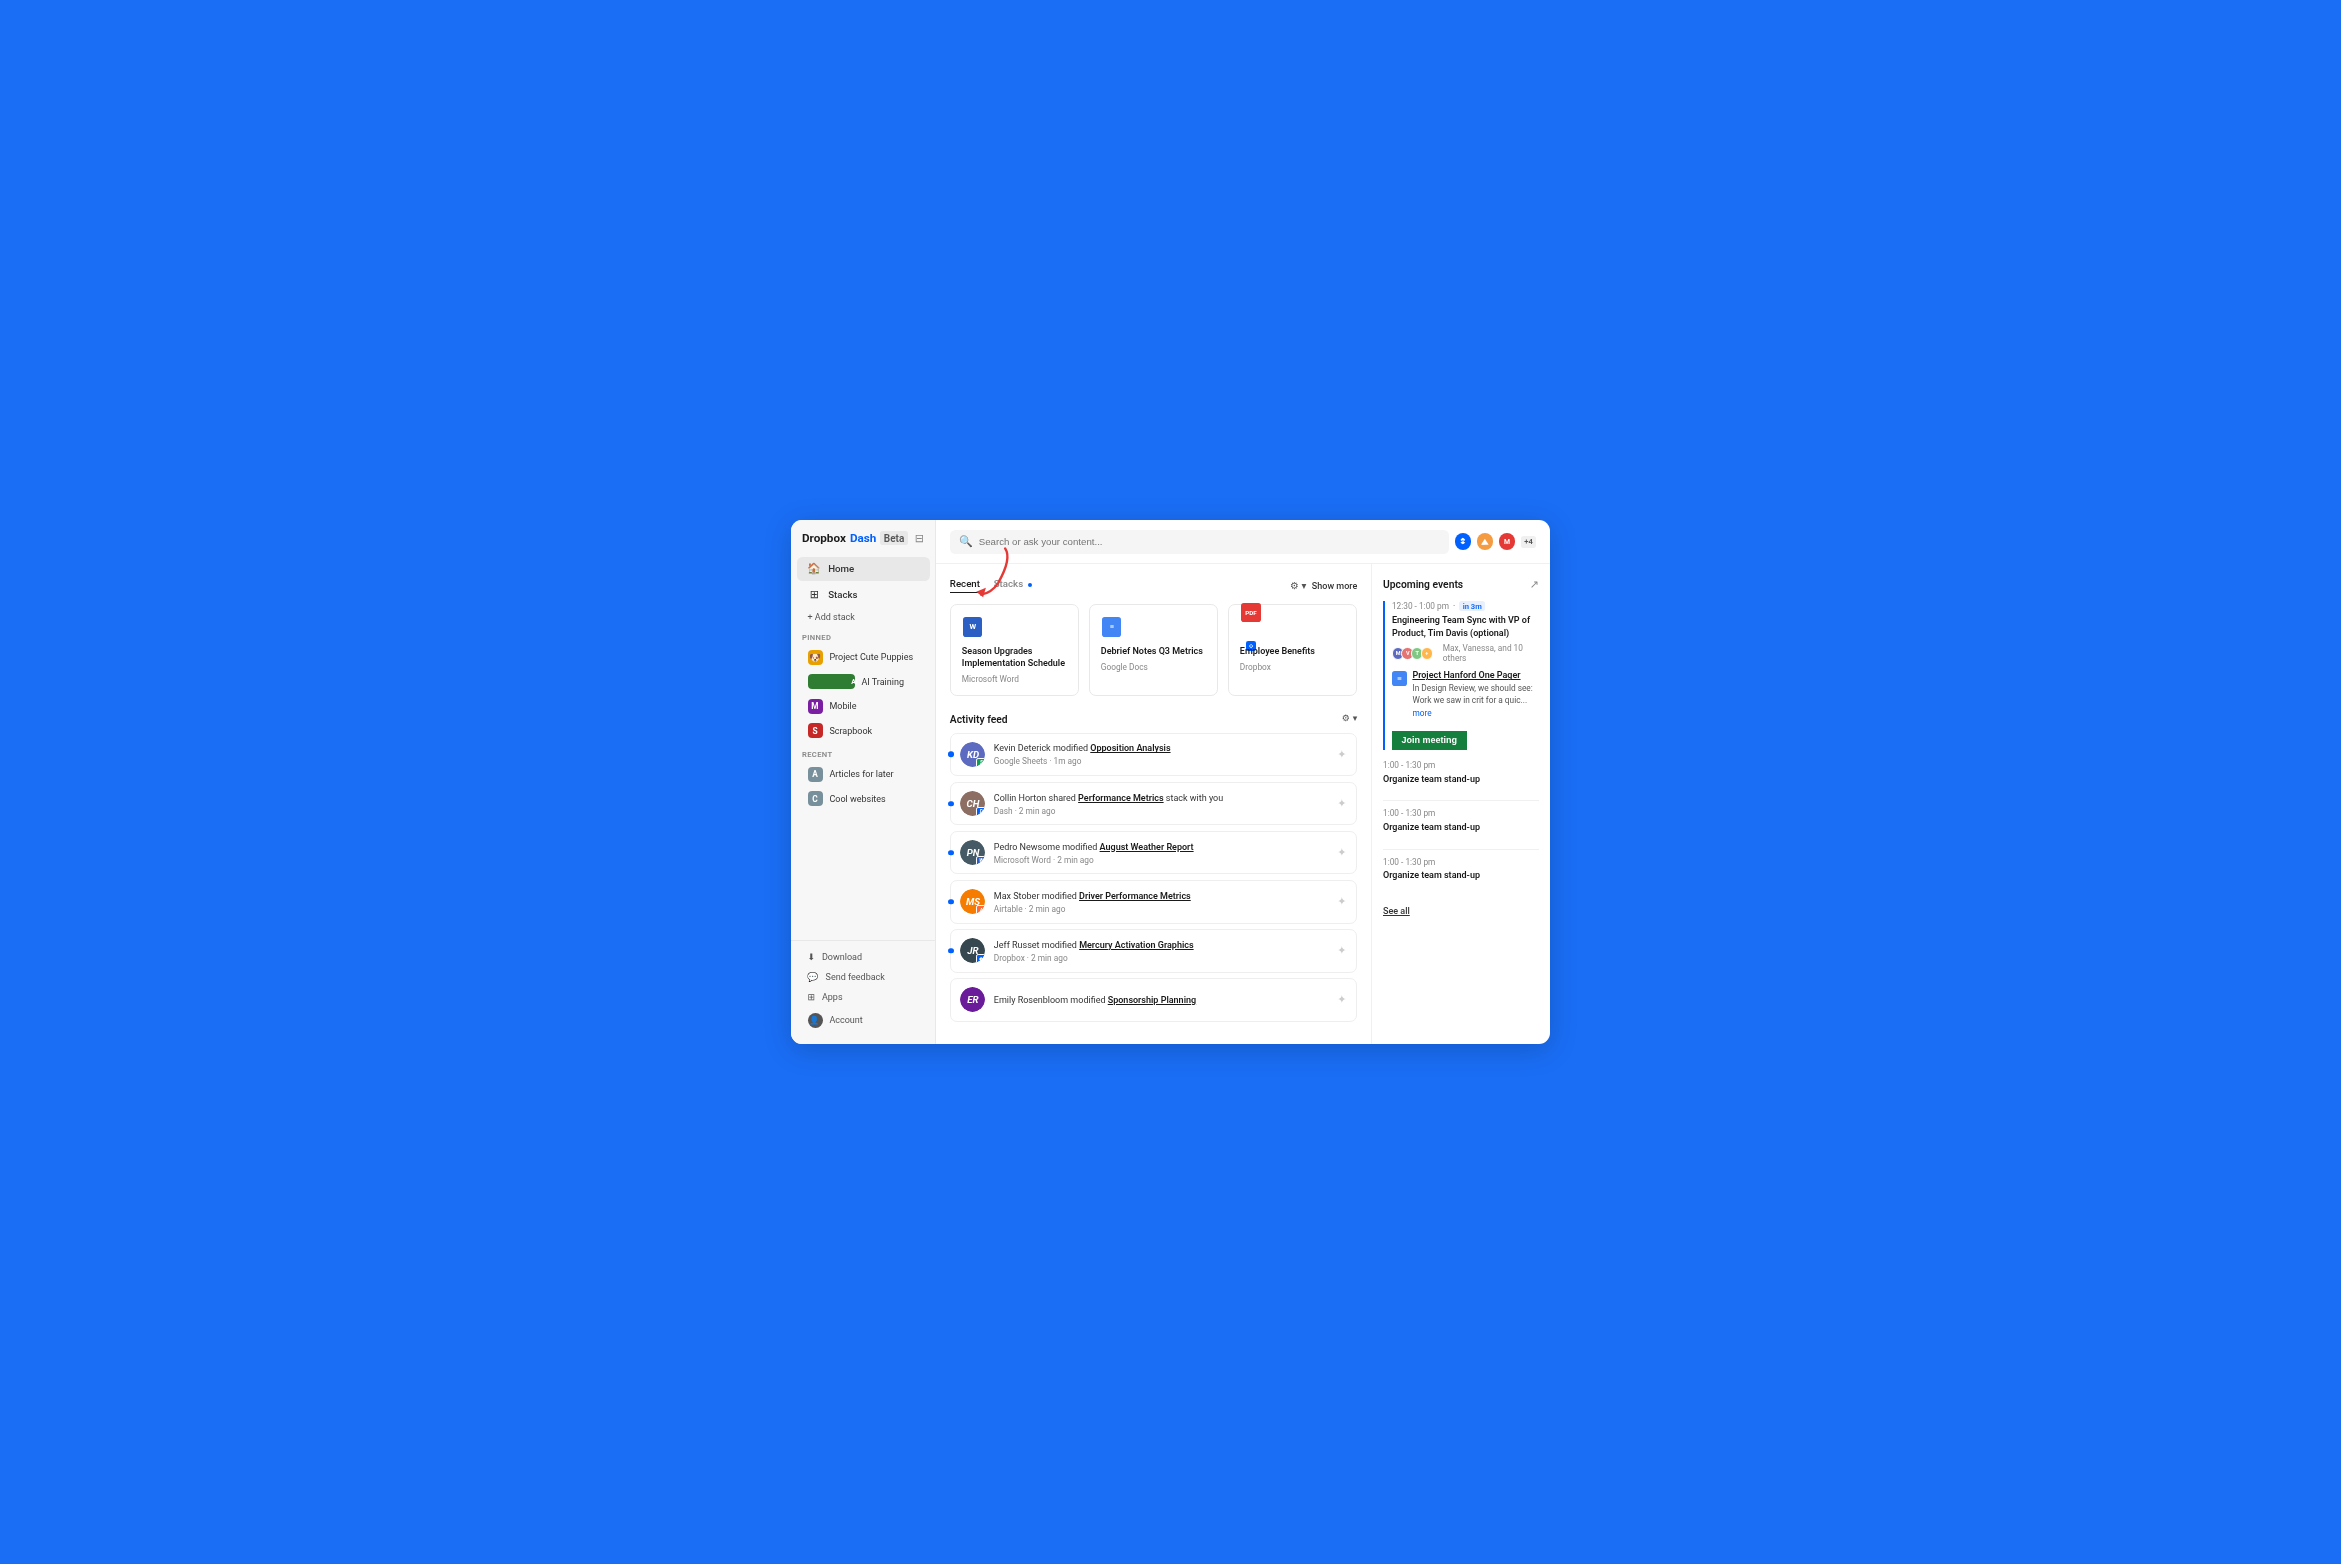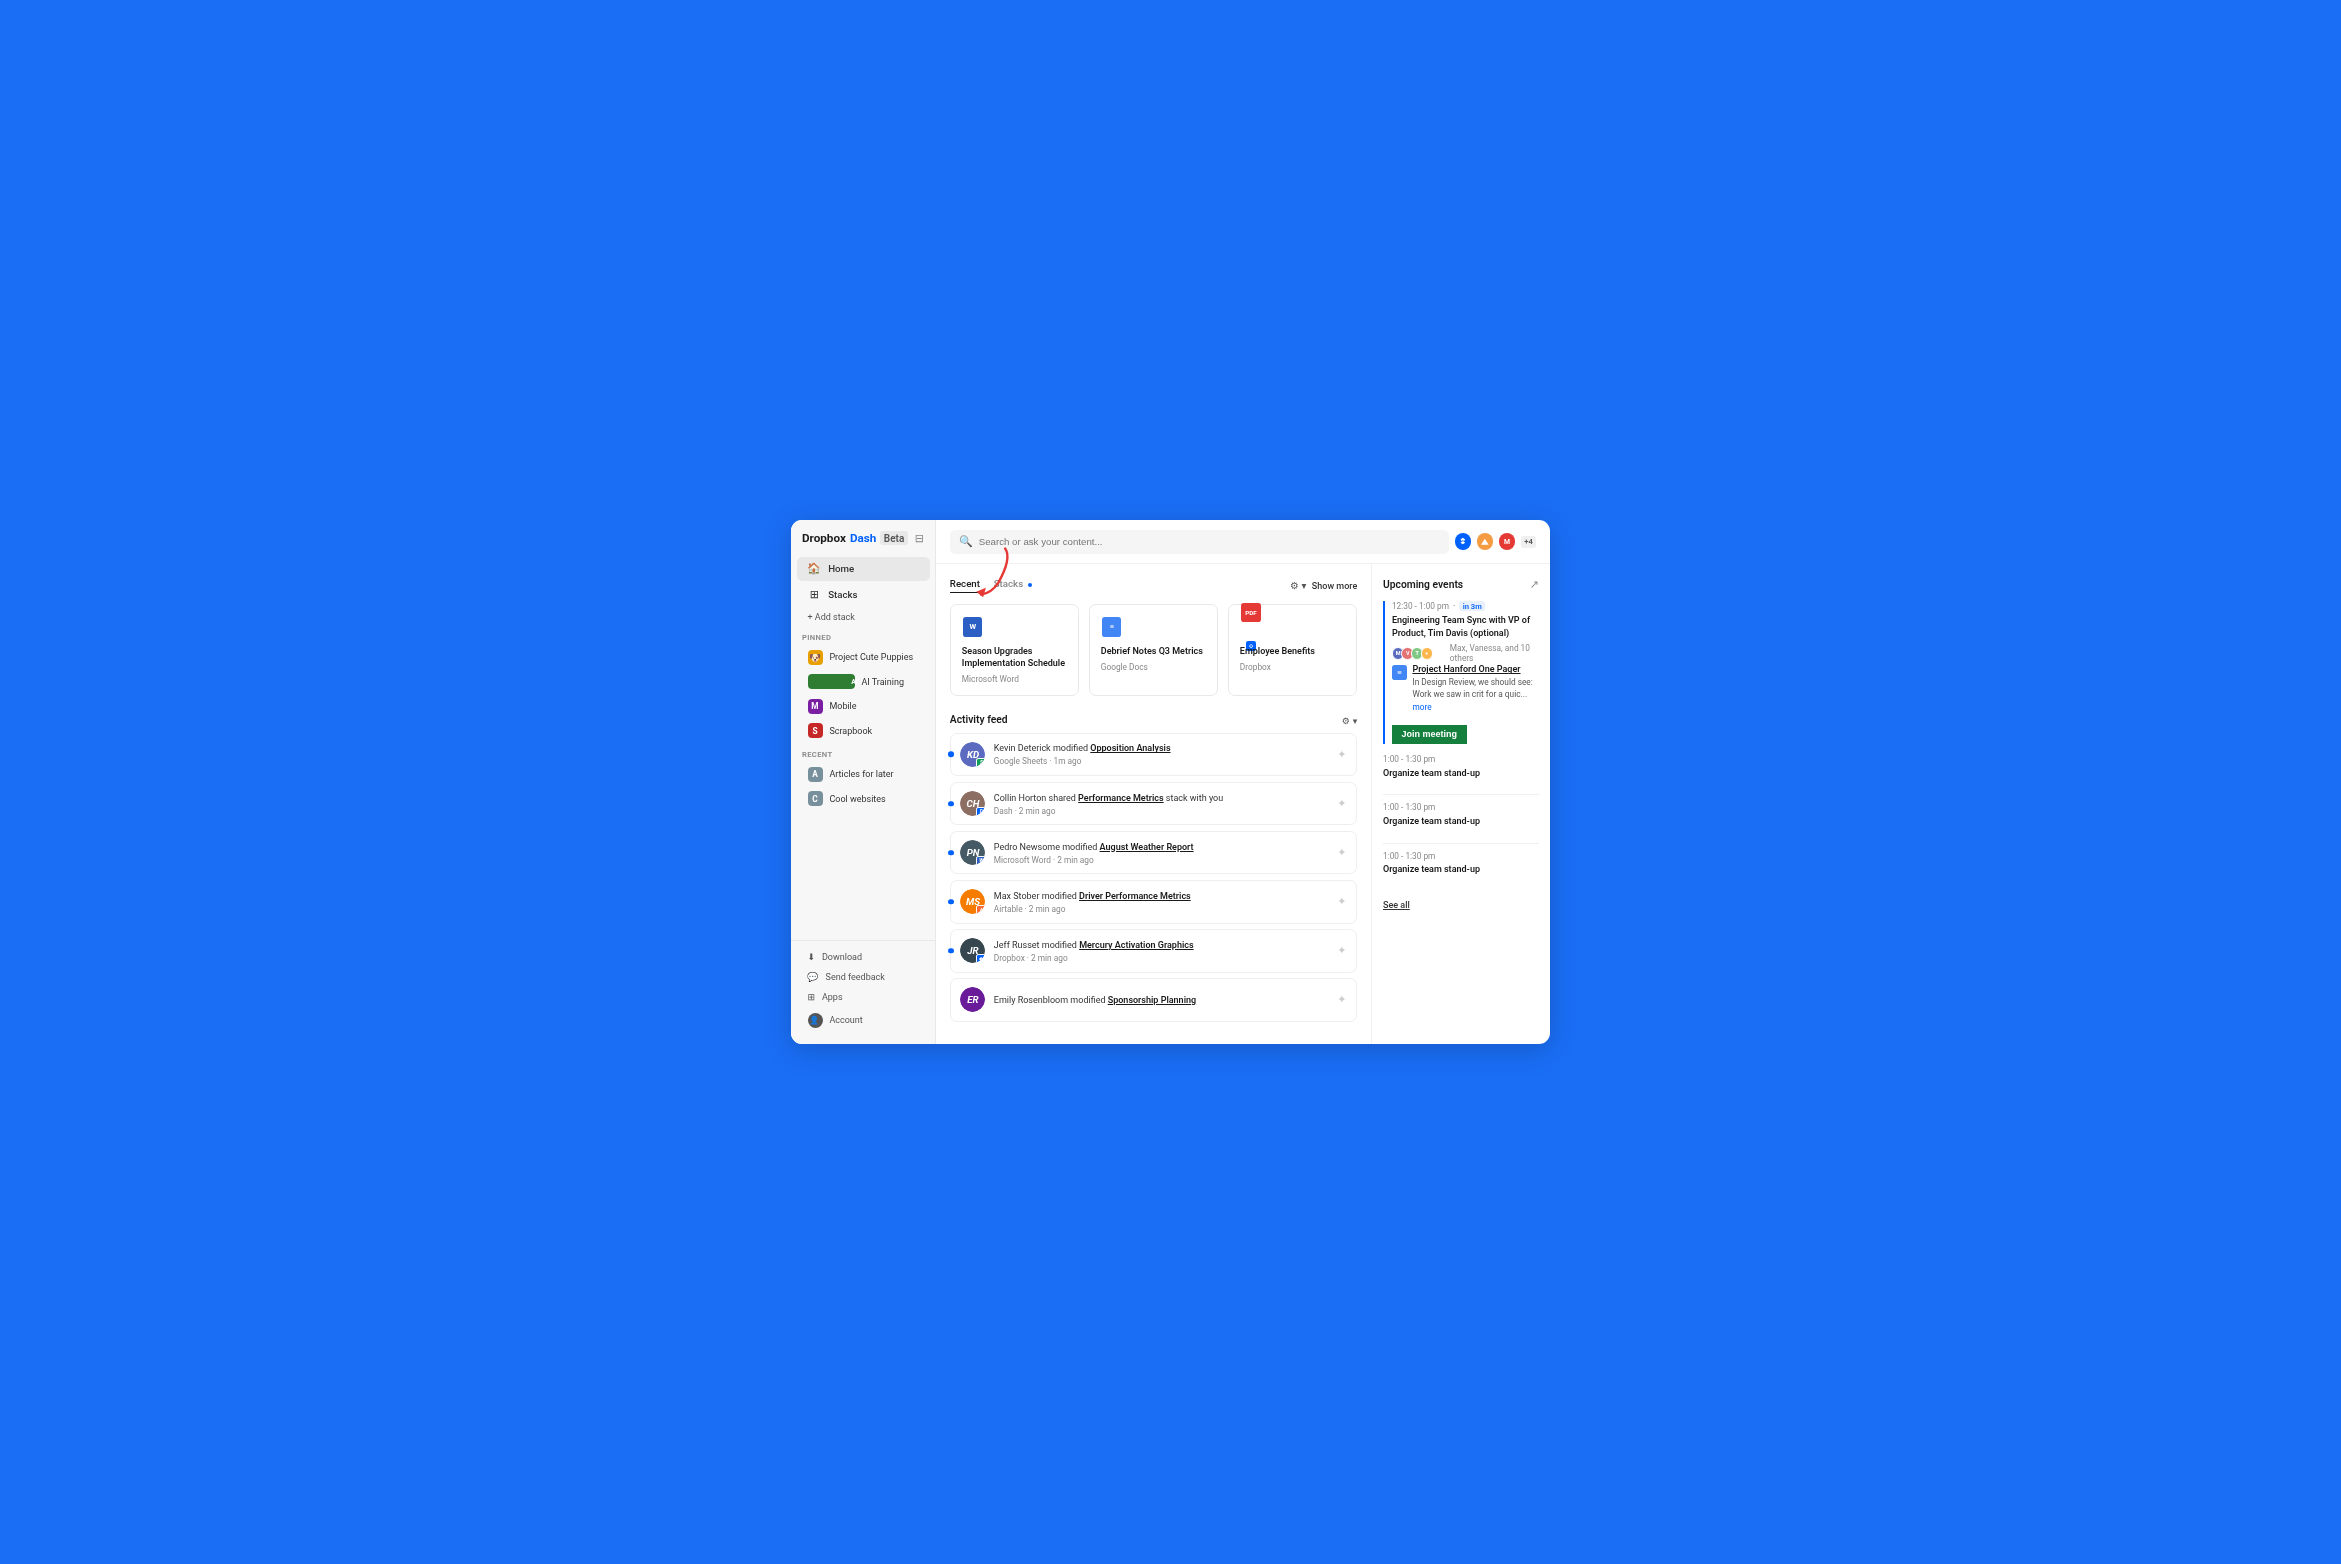--- a/index.html
+++ b/index.html
@@ -305,21 +305,21 @@
       line-height: 1.4;
     }
     .card-source {
       font-size: 8.3px;
       color: #888;
     }
 
     
     .activity-section-header {
       display: flex;
-      align-items: flex-end;
+      align-items: flex-start;
       margin-bottom: 6.9px;
     }
     .activity-title {
       font-size: 10.3px;
       font-weight: 600;
       color: #1a1a1a;
     }
     .activity-filter {
       margin-left: auto;
       display: flex;
@@ -452,24 +452,24 @@
     .event-title {
       font-size: 9px;
       font-weight: 600;
       color: #1a1a1a;
       margin-bottom: 4.1px;
       line-height: 1.4;
     }
     .event-attendees {
       display: flex;
       align-items: center;
-      gap: 14px;
+      gap: 7px;
       font-size: 8.3px;
       color: #888;
-      margin-bottom: 1px;
+      margin-bottom: 7px;
     }
     .attendee-avatars {
       display: flex;
       margin-right: 2.8px;
     }
     .attendee-avatar {
       width: 12.4px;
       height: 12.4px;
       border-radius: 50%;
       border: 1.4px solid #fff;

